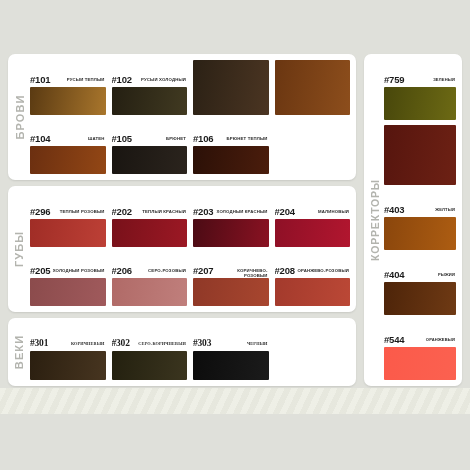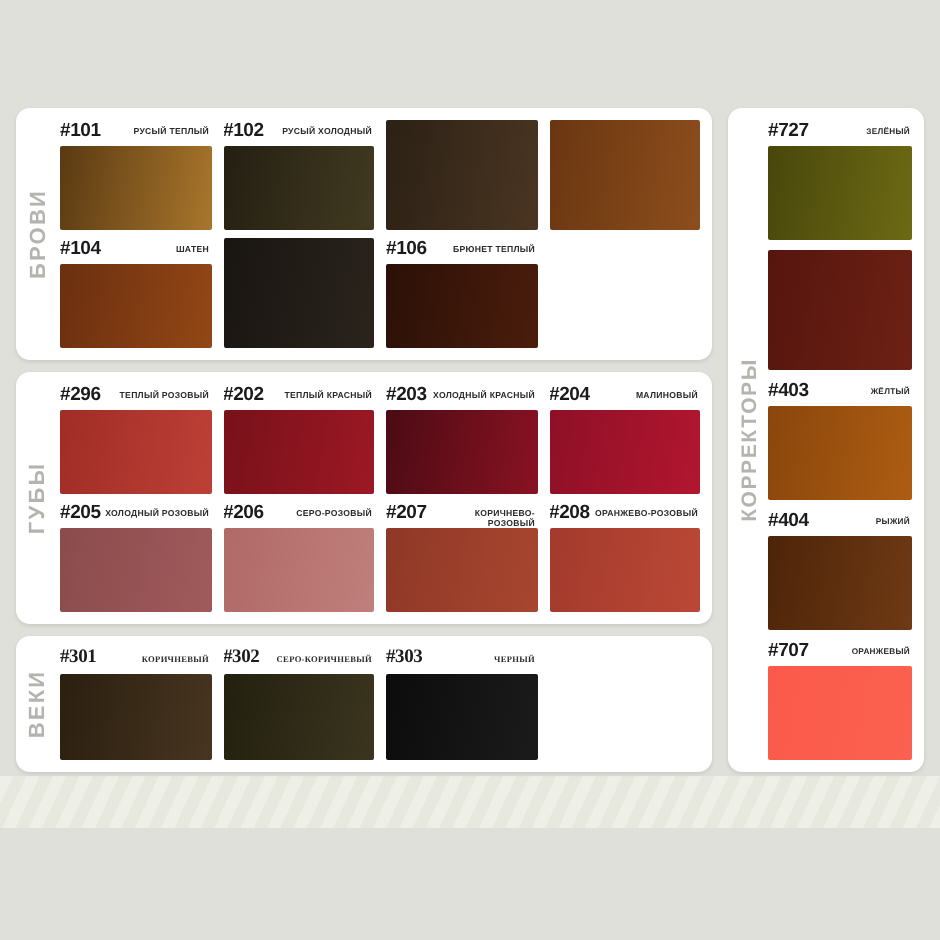--- a/index.html
+++ b/index.html
@@ -119,20 +119,21 @@
     flex-direction: column;
   }
 
   .swatch-head {
     display: flex;
     align-items: flex-start;
     justify-content: center;
     height: 13px;
     padding: 0 1px 0 0;
     overflow: hidden;
+    margin-top: 14px;
   }
   .swatch-code {
     font-size: 9.5px;
     font-weight: bold;
     color: #1b1b1b;
     letter-spacing: -0.2px;
     line-height: 11px;
     flex: 0 0 auto;
   }
   .swatch-name {
@@ -194,20 +195,24 @@
           <div class="swatch-chip" style="background: linear-gradient(100deg, rgb(106, 54, 17) 0%, rgb(141, 78, 28) 100%);"></div>
         </div>
         <div class="swatch">
           <div class="swatch-head">
             <div class="swatch-code">#104</div>
             <div class="swatch-name">ШАТЕН</div>
           </div>
           <div class="swatch-chip" style="background: linear-gradient(100deg, rgb(107, 47, 16) 0%, rgb(147, 71, 21) 100%);"></div>
         </div>
         <div class="swatch">
+          <div class="swatch-head">
+            <div class="swatch-code">#105</div>
+            <div class="swatch-name">БРЮНЕТ</div>
+          </div>
           <div class="swatch-chip" style="background: linear-gradient(100deg, rgb(25, 21, 17) 0%, rgb(43, 36, 29) 100%);"></div>
         </div>
         <div class="swatch">
           <div class="swatch-head">
             <div class="swatch-code">#106</div>
             <div class="swatch-name">БРЮНЕТ ТЕПЛЫЙ</div>
           </div>
           <div class="swatch-chip" style="background: linear-gradient(100deg, rgb(43, 16, 7) 0%, rgb(75, 29, 12) 100%);"></div>
         </div>
         <div></div>
@@ -308,21 +313,21 @@
       </div>
   </div>
 
   <div class="card" id="card-correctors">
     <div class="cat-label">
       <span>КОРРЕКТОРЫ</span>
     </div>
     <div class="swatch-grid">
         <div class="swatch">
           <div class="swatch-head">
-            <div class="swatch-code">#727</div>
+            <div class="swatch-code">#759</div>
             <div class="swatch-name">ЗЕЛЁНЫЙ</div>
           </div>
           <div class="swatch-chip" style="background: linear-gradient(100deg, rgb(72, 71, 11) 0%, rgb(109, 106, 20) 100%);"></div>
         </div>
         <div class="swatch">
           <div class="swatch-chip" style="background: linear-gradient(100deg, rgb(86, 21, 14) 0%, rgb(109, 33, 20) 100%);"></div>
         </div>
         <div class="swatch">
           <div class="swatch-head">
             <div class="swatch-code">#403</div>
@@ -332,21 +337,21 @@
         </div>
         <div class="swatch">
           <div class="swatch-head">
             <div class="swatch-code">#404</div>
             <div class="swatch-name">РЫЖИЙ</div>
           </div>
           <div class="swatch-chip" style="background: linear-gradient(100deg, rgb(77, 36, 9) 0%, rgb(111, 58, 20) 100%);"></div>
         </div>
         <div class="swatch">
           <div class="swatch-head">
-            <div class="swatch-code">#707</div>
+            <div class="swatch-code">#544</div>
             <div class="swatch-name">ОРАНЖЕВЫЙ</div>
           </div>
           <div class="swatch-chip" style="background: linear-gradient(100deg, rgb(251, 90, 74) 0%, rgb(251, 97, 80) 100%);"></div>
         </div>
       </div>
   </div>
 
 </div>
 
 </body></html>

